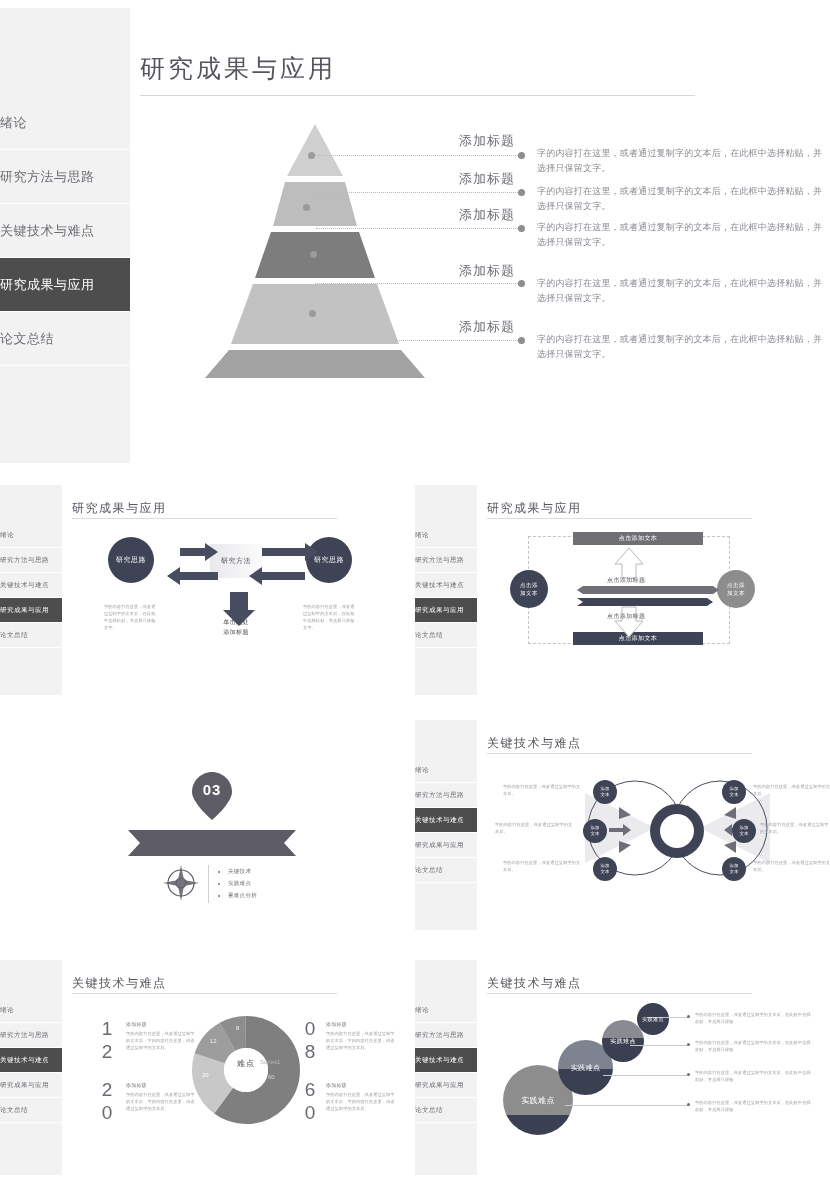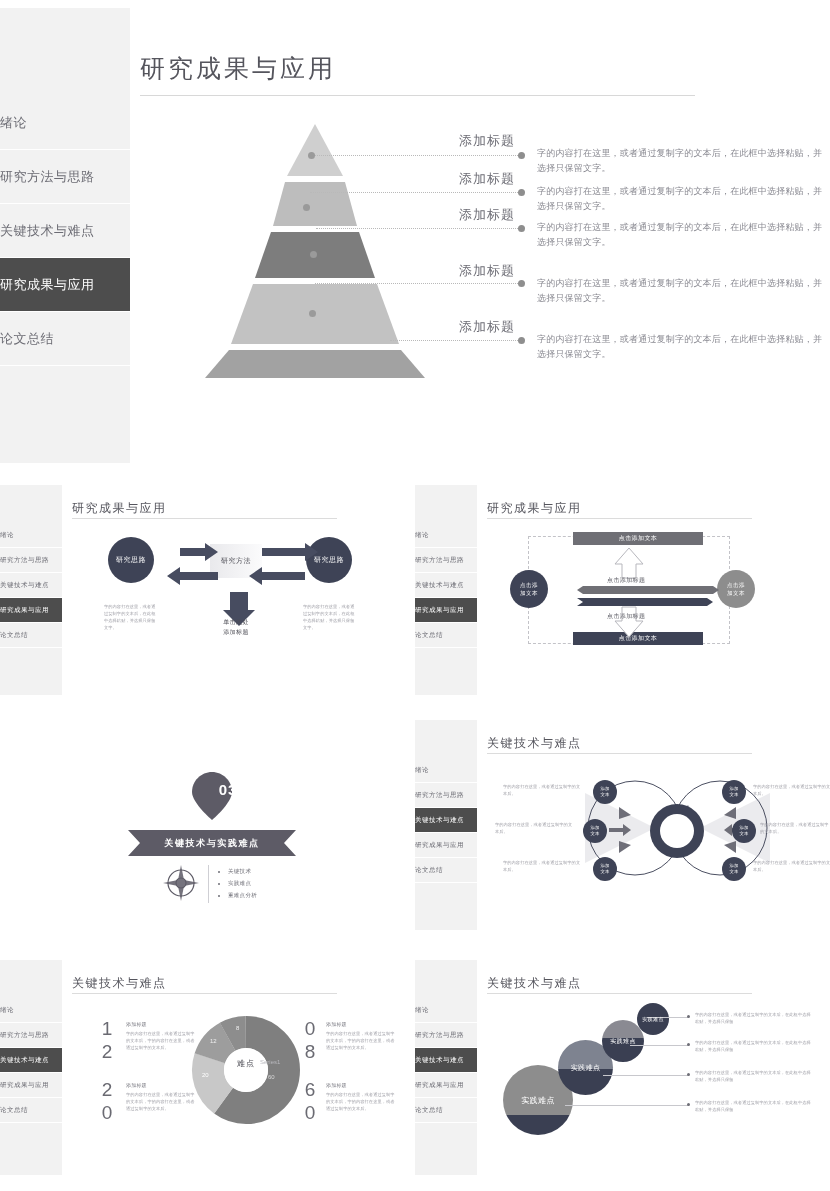--- a/index.html
+++ b/index.html
@@ -274,28 +274,25 @@
     </svg>
 
     <div class="arrlabel" style="left:192px;top:96px;">点击添加标题</div>
     <div class="arrlabel" style="left:192px;top:132px;">点击添加标题</div>
   </div>
 
   <div class="slide thumb" id="s4">
     <svg style="position:absolute;left:190px;top:55px;" width="44" height="52">
       <path d="M22,2 C11,2 2,11 2,22 C2,33 22,50 22,50 C22,50 42,33 42,22 C42,11 33,2 22,2 Z" fill="#5d5b66"></path>
     </svg>
-    <div style="position:absolute;left:206px;top:66px;width:44px;text-align:center;color:#fff;font-size:15px;font-weight:bold;letter-spacing:1px;">03</div>
+    <div style="position:absolute;left:190px;top:66px;width:44px;text-align:center;color:#fff;font-size:15px;font-weight:bold;letter-spacing:1px;">03</div>
 
     <svg style="position:absolute;left:128px;top:115px;" width="168" height="26">
       <polygon points="0,0 168,0 156,13 168,26 0,26 12,13" fill="#5d5b66"></polygon>
     </svg>
-    <div class="banner" style="left:128px;top:115px;width:168px;height:26px;">
-        <span>关键技术与实践难点</span>
-      </div>
 
     <svg style="position:absolute;left:163px;top:150px;" width="36" height="36">
       <circle cx="18" cy="18" r="13" fill="none" stroke="#5d5b66" stroke-width="1.2"></circle>
       <circle cx="18" cy="18" r="5" fill="none" stroke="#5d5b66" stroke-width="1.2"></circle>
       <path d="M18,0 L21,15 L36,18 L21,21 L18,36 L15,21 L0,18 L15,15 Z" fill="#5d5b66" opacity="0.85"></path>
     </svg>
     <div style="position:absolute;left:208px;top:150px;width:1px;height:38px;background:#cfcfd4;"></div>
     <ul class="bullets" style="left:218px;top:150px;padding-left:10px;margin:0;">
       <li>关键技术</li>
       <li>实践难点</li>

